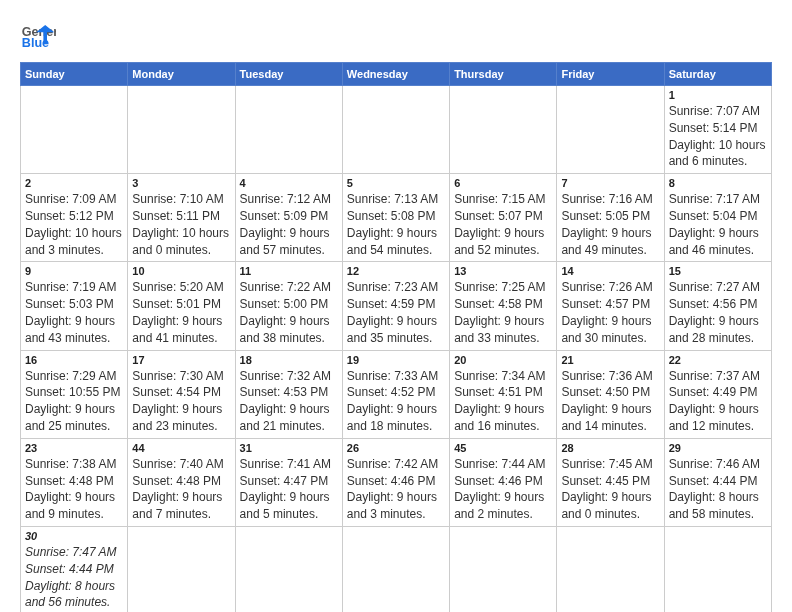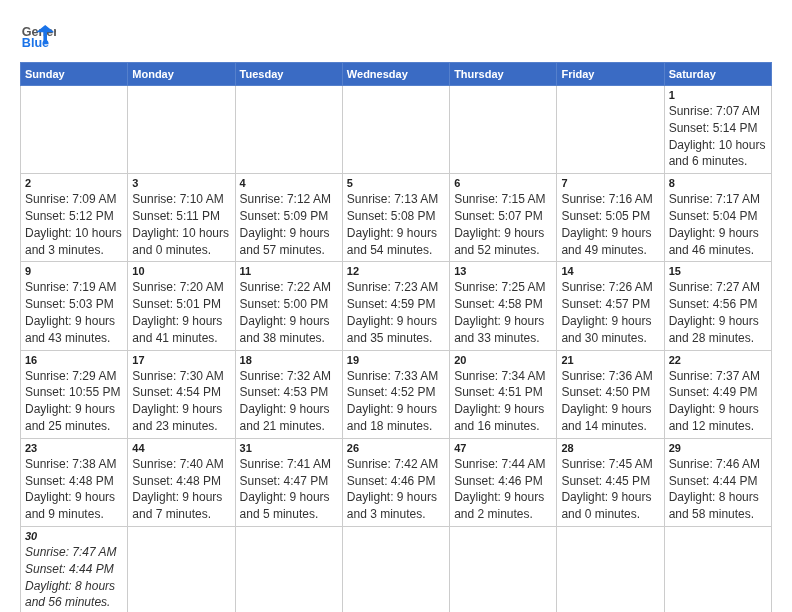--- a/index.html
+++ b/index.html
@@ -176,21 +176,21 @@
         </tr>
         <tr>
           <td>
             <div class="day-number">9</div>
             <div class="day-info">Sunrise: 7:19 AM
 Sunset: 5:03 PM
 Daylight: 9 hours and 43 minutes.</div>
           </td>
           <td>
             <div class="day-number">10</div>
-            <div class="day-info">Sunrise: 7:20 AM
+            <div class="day-info">Sunrise: 5:20 AM
 Sunset: 5:01 PM
 Daylight: 9 hours and 41 minutes.</div>
           </td>
           <td>
             <div class="day-number">11</div>
             <div class="day-info">Sunrise: 7:22 AM
 Sunset: 5:00 PM
 Daylight: 9 hours and 38 minutes.</div>
           </td>
           <td>
@@ -281,21 +281,21 @@
 Sunset: 4:47 PM
 Daylight: 9 hours and 5 minutes.</div>
           </td>
           <td>
             <div class="day-number">26</div>
             <div class="day-info">Sunrise: 7:42 AM
 Sunset: 4:46 PM
 Daylight: 9 hours and 3 minutes.</div>
           </td>
           <td>
-            <div class="day-number">47</div>
+            <div class="day-number">45</div>
             <div class="day-info">Sunrise: 7:44 AM
 Sunset: 4:46 PM
 Daylight: 9 hours and 2 minutes.</div>
           </td>
           <td>
             <div class="day-number">28</div>
             <div class="day-info">Sunrise: 7:45 AM
 Sunset: 4:45 PM
 Daylight: 9 hours and 0 minutes.</div>
           </td>

